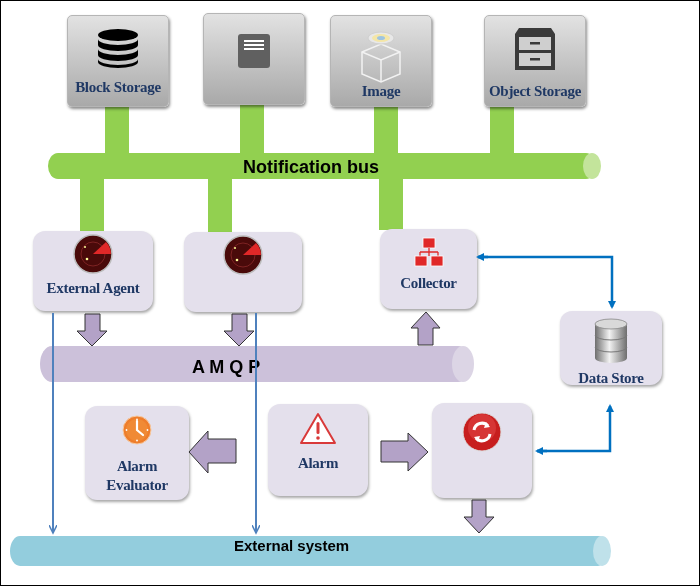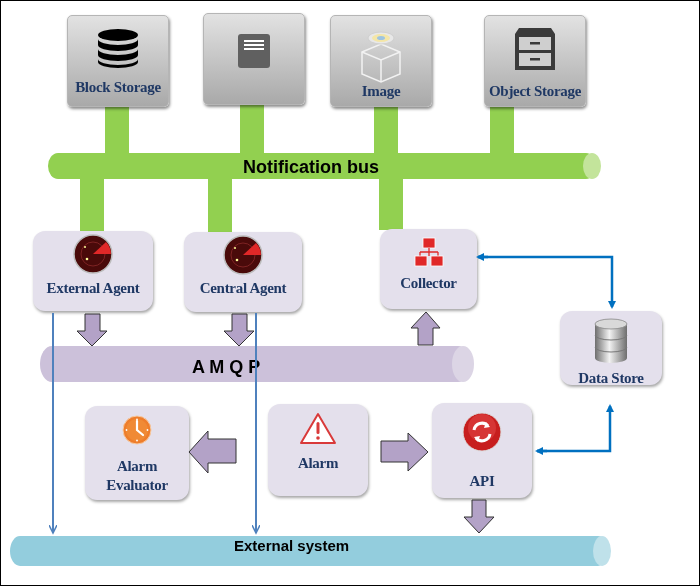--- a/index.html
+++ b/index.html
@@ -101,21 +101,20 @@
 </div>
 
 <div class="node" style="left:184px;top:232px;width:118px;height:80px;">
   <svg class="ico" width="40" height="40" viewBox="0 0 40 40" style="top:3px;">
     <circle cx="20" cy="20" r="19" fill="#4a0a0a" stroke="#bbb" stroke-width="1.5"></circle>
     <circle cx="20" cy="20" r="12" fill="none" stroke="#8a2a2a" stroke-width="0.8"></circle>
     <path d="M20 20 L33 8 A18 18 0 0 1 38 20 Z" fill="#e02828"></path>
     <circle cx="14" cy="25" r="1.3" fill="#ff9"></circle>
     <circle cx="12" cy="13" r="1" fill="#ff9"></circle>
   </svg>
-  <div class="lbl" style="top:47px;">Central Agent</div>
 </div>
 
 <div class="node" style="left:380px;top:229px;width:97px;height:80px;">
   <svg class="ico" width="28" height="32" viewBox="0 0 28 32" style="top:8px;">
     <rect x="8" y="1" width="12" height="10" fill="#e02828" stroke="#fff" stroke-width="0.8"></rect>
     <path d="M14 11 V15 M5 15 H23 M5 15 V19 M23 15 V19 M14 15 V19" stroke="#e02828" stroke-width="1.3" fill="none"></path>
     <rect x="0" y="19" width="12" height="10" fill="#e02828" stroke="#fff" stroke-width="0.8"></rect>
     <rect x="16" y="19" width="12" height="10" fill="#e02828" stroke="#fff" stroke-width="0.8"></rect>
   </svg>
   <div class="lbl" style="top:45px;">Collector</div>
@@ -168,21 +167,20 @@
 
 <div class="node" style="left:432px;top:403px;width:100px;height:95px;">
   <svg class="ico" width="40" height="40" viewBox="0 0 40 40" style="top:9px;">
     <circle cx="20" cy="20" r="19" fill="#c71e1e" stroke="#ddd" stroke-width="1"></circle>
     <circle cx="20" cy="16" r="14" fill="#e04545" opacity="0.6"></circle>
     <path d="M12 18 A8 8 0 0 1 26 14" stroke="#fff" stroke-width="3" fill="none"></path>
     <path d="M28 22 A8 8 0 0 1 14 26" stroke="#fff" stroke-width="3" fill="none"></path>
     <path d="M24 10 L28 15 L22 16 Z" fill="#fff"></path>
     <path d="M16 30 L12 25 L18 24 Z" fill="#fff"></path>
   </svg>
-  <div class="lbl" style="top:69px;">API</div>
 </div>
 
 <svg class="pipe" style="left:10px;top:536px;" width="604" height="30">
   <rect x="0" y="0" width="598" height="30" rx="10" ry="15" fill="#93cddd"></rect>
   <ellipse cx="592" cy="15" rx="9" ry="15" fill="#bfe1ea"></ellipse>
 </svg>
 <div class="bus-label" style="left:234px;top:537px;font-size:15px;text-align:right;">External system</div>
 
 <svg class="abs" style="left:0;top:0;" width="700" height="586">
   <defs>

